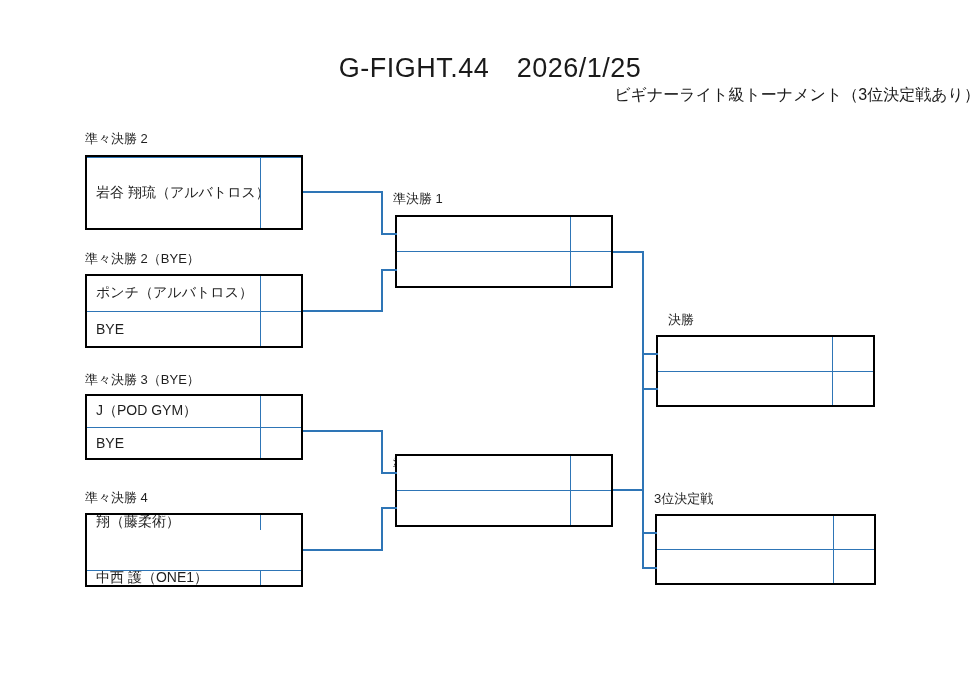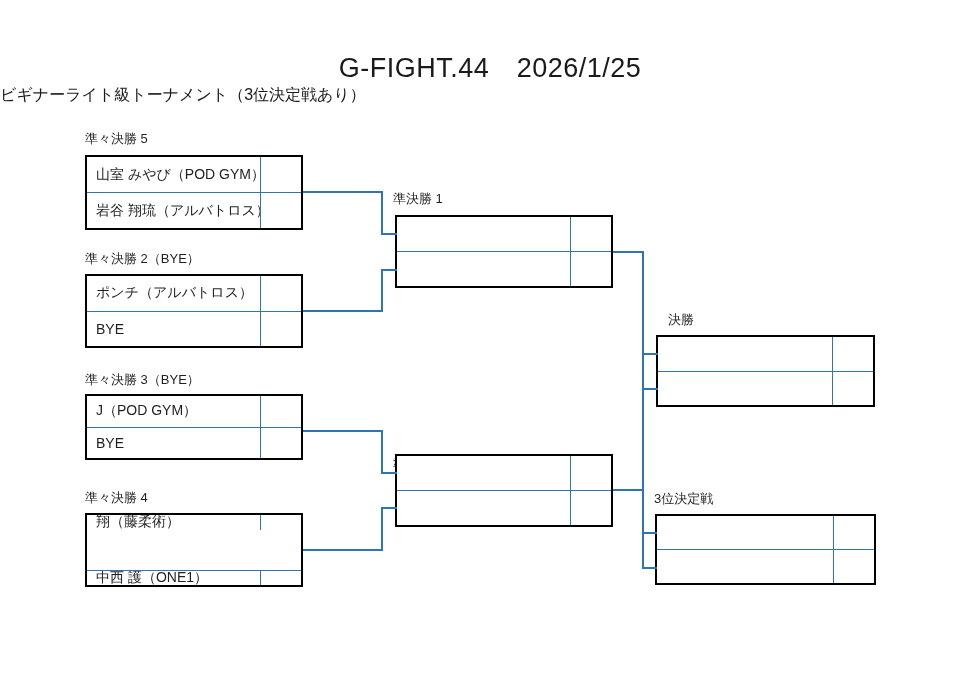--- a/index.html
+++ b/index.html
@@ -22,21 +22,21 @@
     text-align: center;
     font-size: 27px;
     font-weight: 500;
     letter-spacing: 0.5px;
     color: #1a1a1a;
   }
   .subtitle {
     position: absolute;
     left: 0; top: 85px;
     width: 100%;
-    text-align: left;
+    text-align: right;
     font-size: 16px;
     font-weight: 400;
     color: #1a1a1a;
   }
   .match-label {
     position: absolute;
     font-size: 13px;
     line-height: 16px;
     color: #1f1f1f;
     white-space: nowrap;
@@ -81,26 +81,22 @@
   }
 </style>
 </head>
 <body>
 
 <div id="page">
 
   <div class="title">G-FIGHT.44　2026/1/25</div>
   <div class="subtitle">ビギナーライト級トーナメント（3位決定戦あり）</div>
 
-  <div class="match-label" style="left:85px; top:131px;">準々決勝 5</div>
+  <div class="match-label" style="left:85px; top:131px;">準々決勝 2</div>
   <div class="box" style="left:85px; top:155px; width:218px; height:75px;">
-    <div class="row">
-      <div class="player">山室 みやび（POD GYM）</div>
-      <div class="score"></div>
-    </div>
     <div class="row second">
       <div class="player">岩谷 翔琉（アルバトロス）</div>
       <div class="score"></div>
     </div>
   </div>
 
   <div class="match-label" style="left:85px; top:251px;">準々決勝 2（BYE）</div>
   <div class="box" style="left:85px; top:274px; width:218px; height:74px;">
     <div class="row">
       <div class="player">ポンチ（アルバトロス）</div>

